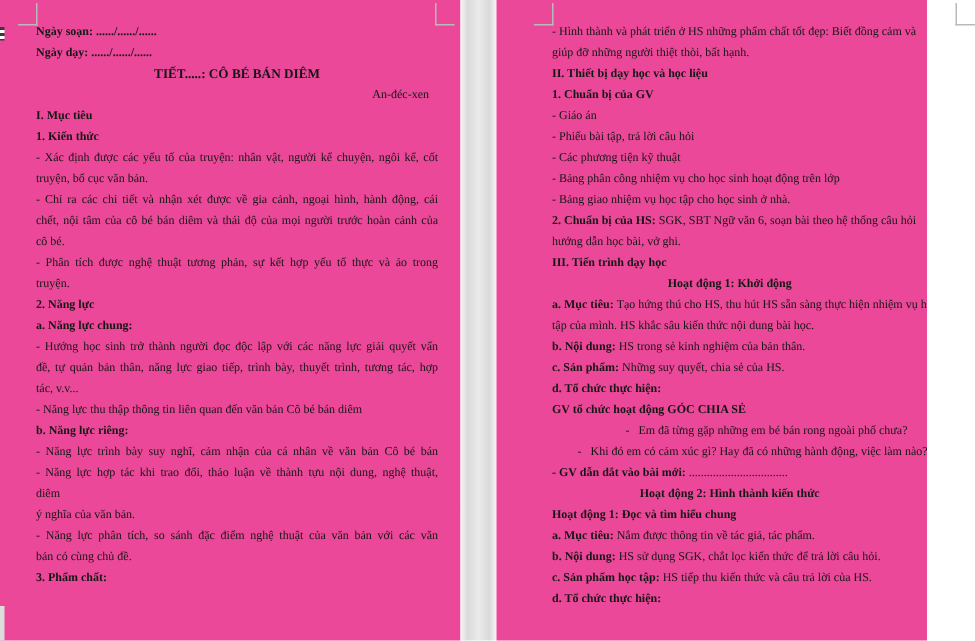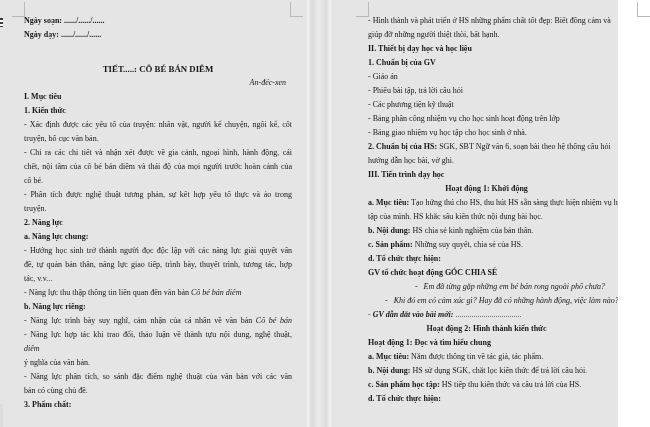--- a/index.html
+++ b/index.html
@@ -2,36 +2,36 @@
 <html><head>
 <meta charset="utf-8">
 <style>
   html,body{margin:0;padding:0;}
   body{
     width:650px;height:427px;position:relative;overflow:hidden;
     background:#ffffff;
     font-family:"Liberation Serif","DejaVu Serif",serif;
     color:#161616;
   }
-  .page{position:absolute;top:0;height:427px;background:#e5e5e5;overflow:hidden;box-sizing:border-box;}
+  .page{position:absolute;top:0;height:427px;background:#ec4899;overflow:hidden;box-sizing:border-box;}
   #page-left{left:0;width:307px;padding:14px 15px 0 24px;}
   #page-right{left:331px;width:287px;padding:14px 13px 0 37px;}
   .gutter{
     position:absolute;left:307px;top:0;width:24px;height:427px;
     background:linear-gradient(to right,#f6f6f6,#dadada 20%,#ebebeb 50%,#dadada 80%,#f6f6f6);
   }
   .line{font-size:8px;line-height:14px;white-space:nowrap;}
   .line span{white-space:pre;}
   .b{font-weight:bold;}
-  .i{font-style:italic;}
+  .i{}
   .center{text-align:center;}
   .right{text-align:right;padding-right:6px;}
   .j{text-align:justify;text-align-last:justify;}
   .ind{padding-left:17px;text-align:right;}
-  .gap{margin-top:20px;}
+  .gap{margin-top:0;}
   .t{font-size:8.8px;}
   .mark{position:absolute;width:12px;height:14px;top:2px;}
   .mark.tl{border-right:1px solid #b9b9b9;border-bottom:1px solid #b9b9b9;}
   .mark.tr{border-left:1px solid #b9b9b9;border-bottom:1px solid #b9b9b9;}
   #mark-lp-tl{left:12px;}
   #mark-lp-tr{left:290px;}
   #mark-rp-tl{left:356px;}
   #mark-rp-tr{left:637px;}
   .edge-fragment{
     position:absolute;left:0;top:18px;width:3px;height:9px;
@@ -81,21 +81,21 @@
     <div class="line"><span>- Phiếu bài tập, trả lời câu hỏi</span></div>
     <div class="line"><span>- Các phương tiện kỹ thuật</span></div>
     <div class="line"><span>- Bảng phân công nhiệm vụ cho học sinh hoạt động trên lớp</span></div>
     <div class="line"><span>- Bảng giao nhiệm vụ học tập cho học sinh ở nhà.</span></div>
     <div class="line j"><span class="b">2. Chuẩn bị của HS: </span><span>SGK, SBT Ngữ văn 6, soạn bài theo hệ thống câu hỏi</span></div>
     <div class="line"><span>hướng dẫn học bài, vở ghi.</span></div>
     <div class="line"><span class="b">III. Tiến trình dạy học</span></div>
     <div class="line center"><span class="b">Hoạt động 1: Khởi động</span></div>
     <div class="line j"><span class="b">a. Mục tiêu: </span><span>Tạo hứng thú cho HS, thu hút HS sẵn sàng thực hiện nhiệm vụ học</span></div>
     <div class="line"><span>tập của mình. HS khắc sâu kiến thức nội dung bài học.</span></div>
-    <div class="line"><span class="b">b. Nội dung: </span><span>HS chia sẻ kinh nghiệm của bản thân.</span></div>
+    <div class="line"><span class="b">b. Nội dung: </span><span>HS trong sẻ kinh nghiệm của bản thân.</span></div>
     <div class="line"><span class="b">c. Sản phẩm: </span><span>Những suy quyết, chia sẻ của HS.</span></div>
     <div class="line"><span class="b">d. Tổ chức thực hiện:</span></div>
     <div class="line"><span class="b">GV tổ chức hoạt động GÓC CHIA SẺ</span></div>
     <div class="line ind"><span class="i">-&nbsp;&nbsp;&nbsp;Em đã từng gặp những em bé bán rong ngoài phố chưa?</span></div>
     <div class="line ind"><span class="i">-&nbsp;&nbsp;&nbsp;Khi đó em có cảm xúc gì? Hay đã có những hành động, việc làm nào?</span></div>
     <div class="line"><span class="b i">- GV dẫn dắt vào bài mới: </span><span>.................................</span></div>
     <div class="line center"><span class="b">Hoạt động 2: Hình thành kiến thức</span></div>
     <div class="line"><span class="b">Hoạt động 1: Đọc và tìm hiểu chung</span></div>
     <div class="line"><span class="b">a. Mục tiêu: </span><span>Nắm được thông tin về tác giả, tác phẩm.</span></div>
     <div class="line"><span class="b">b. Nội dung: </span><span>HS sử dụng SGK, chắt lọc kiến thức để trả lời câu hỏi.</span></div>

